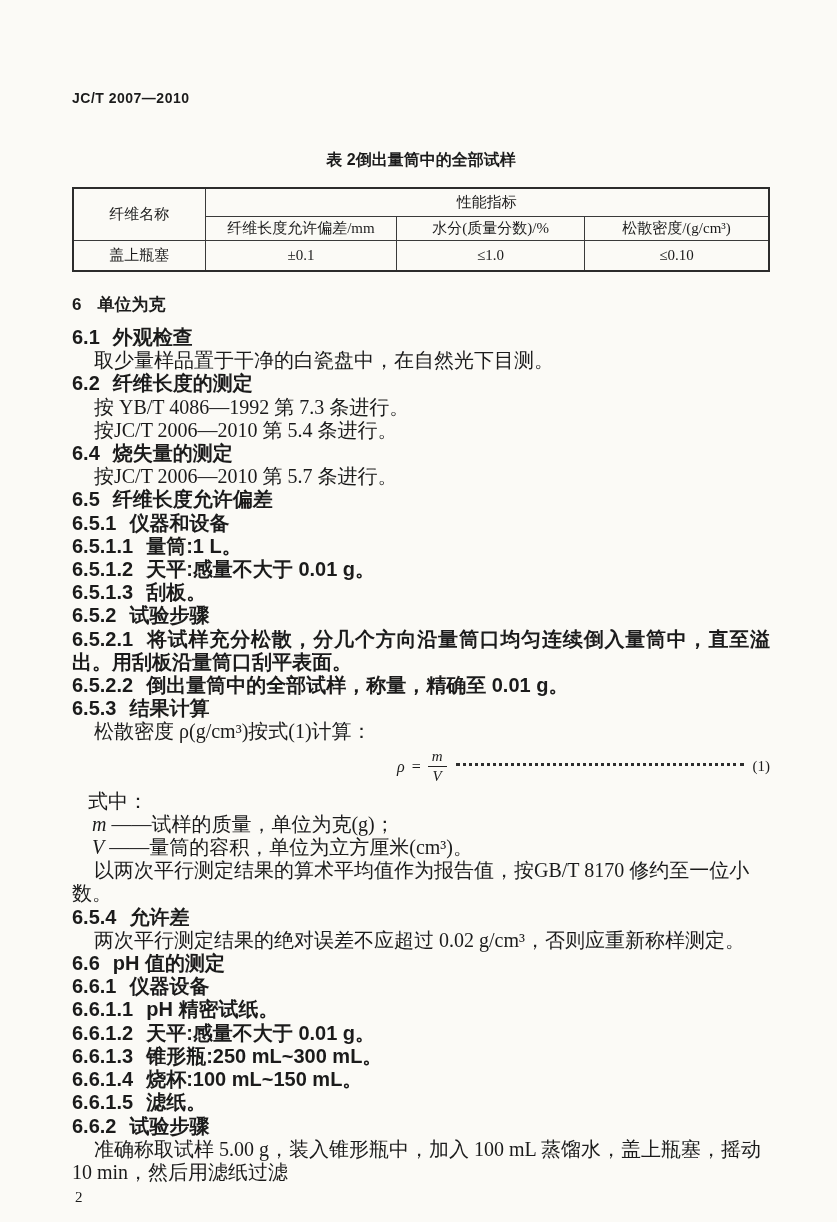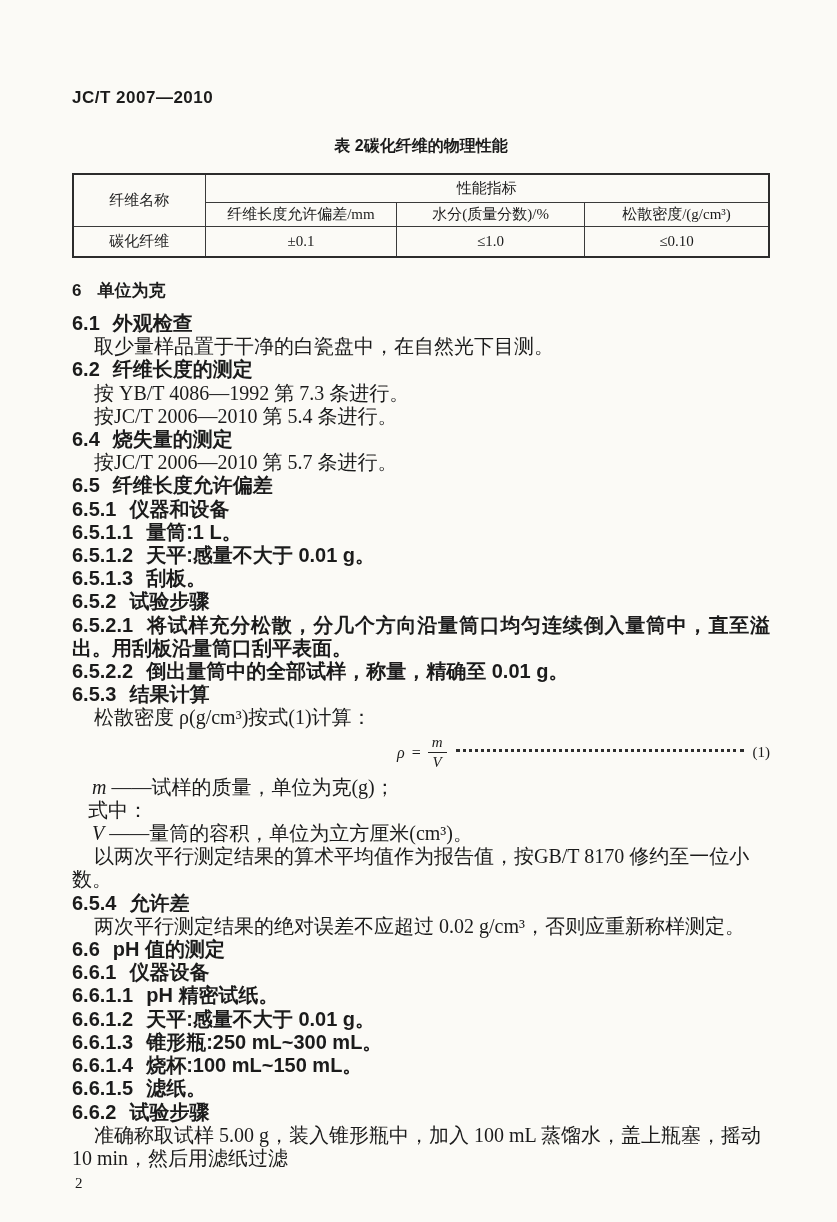--- a/index.html
+++ b/index.html
@@ -12,24 +12,24 @@
   }
   .page{
     position:relative;
     box-sizing:border-box;
     width:837px;height:1222px;
     padding:88px 67px 0 72px;
   }
   .doc-header{
     font-family:"Liberation Sans","DejaVu Sans",sans-serif;
     font-weight:bold;
-    font-size:17px;
+    font-size:14px;
     line-height:20px;
     letter-spacing:.5px;
-    margin-bottom:28px;
+    margin-bottom:42px;
   }
   .table-caption{
     text-align:center;
     font-family:"Liberation Sans","DejaVu Sans",sans-serif;
     font-weight:bold;
     font-size:16px;
     line-height:20px;
     margin-bottom:17px;
   }
   .table-caption .cap-label{margin-right:0;}
@@ -109,42 +109,42 @@
   }
 </style>
 </head>
 <body>
 
 <div class="page">
 
   <div class="doc-header">JC/T 2007—2010</div>
 
   <div class="table-caption">
-    <span class="cap-label">表 2</span><span>碳化纤维的物理性能</span>
+    <span class="cap-label">表 2</span><span>倒出量筒中的全部试样</span>
   </div>
 
   <table class="props">
     <colgroup>
         <col style="width:19%">
         <col style="width:27.5%">
         <col style="width:27%">
         <col style="width:26.5%">
       </colgroup>
     <tbody>
         <tr class="r-group">
       <td rowspan="2">纤维名称</td>
       <td colspan="3">性能指标</td>
     </tr>
     <tr class="r-sub">
       <td>纤维长度允许偏差/mm</td>
       <td>水分(质量分数)/%</td>
       <td>松散密度/(g/cm³)</td>
     </tr>
     <tr class="r-data">
-      <td>碳化纤维</td>
+      <td>盖上瓶塞</td>
       <td>±0.1</td>
       <td>≤1.0</td>
       <td>≤0.10</td>
     </tr>
   </tbody>
     </table>
 
   <div class="h-main"><span class="num">6</span><span>单位为克</span></div>
 
   <div class="line clause"><span class="num">6.1</span><span>外观检查</span></div>
@@ -176,22 +176,22 @@
       <span class="eq">=</span>
       <span class="frac">
         <span class="top">m</span>
         <span class="bot">V</span>
       </span>
     </span>
     <span class="leader"></span>
     <span class="eq-number">(1)</span>
   </div>
 
+  <div class="line p-where">式中：</div>
   <div class="line def"><span class="sym">m</span> <span>——试样的质量，单位为克(g)；</span></div>
-  <div class="line p-where">式中：</div>
   <div class="line def"><span class="sym">V</span> <span>——量筒的容积，单位为立方厘米(cm³)。</span></div>
   <div class="line p">以两次平行测定结果的算术平均值作为报告值，按GB/T 8170 修约至一位小数。</div>
 
   <div class="line clause"><span class="num">6.5.4</span><span>允许差</span></div>
   <div class="line p">两次平行测定结果的绝对误差不应超过 0.02 g/cm³，否则应重新称样测定。</div>
 
   <div class="line clause"><span class="num">6.6</span><span>pH 值的测定</span></div>
   <div class="line clause"><span class="num">6.6.1</span><span>仪器设备</span></div>
   <div class="line clause"><span class="num">6.6.1.1</span><span>pH 精密试纸。</span></div>
   <div class="line clause"><span class="num">6.6.1.2</span><span>天平:感量不大于 0.01 g。</span></div>

